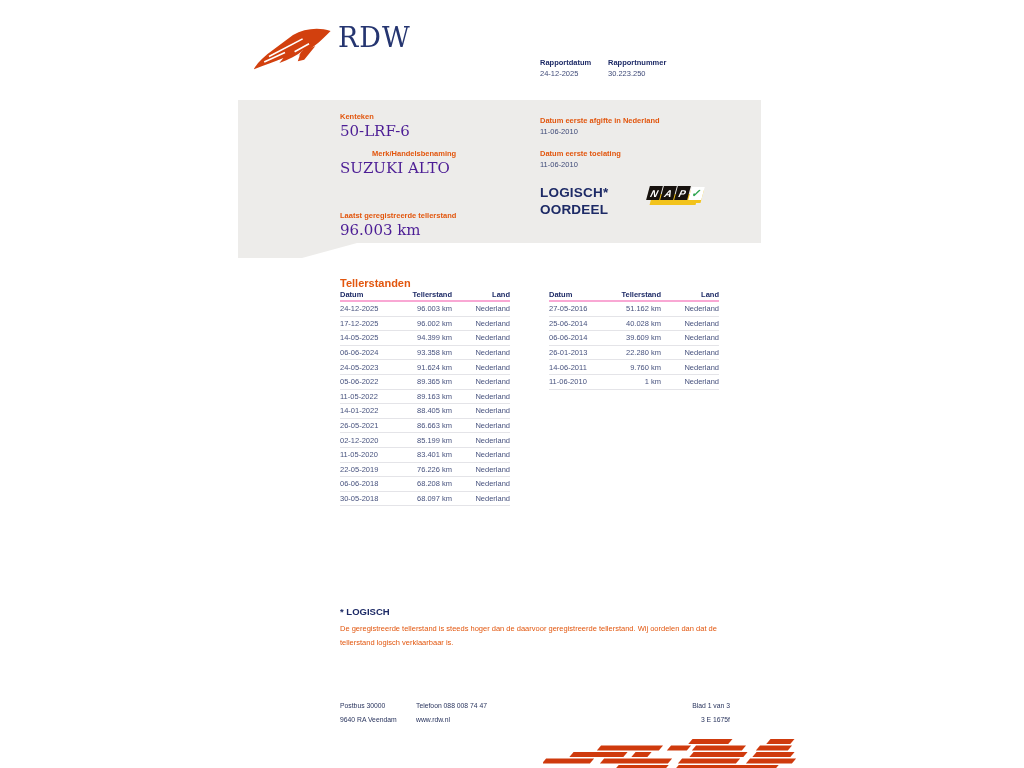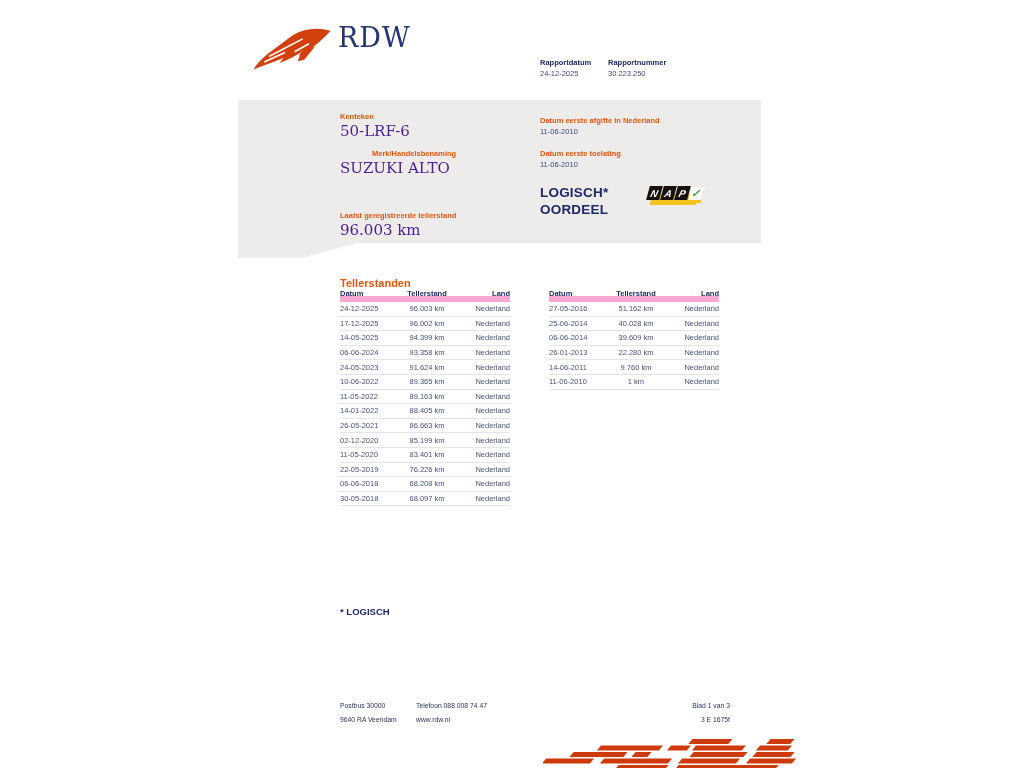--- a/index.html
+++ b/index.html
@@ -73,26 +73,26 @@
   .section-title {
     position:absolute; left:340px; top:277px;
     font-size:11px; font-weight:bold; color:#e2560e;
   }
   .ktable { position:absolute; top:289px; width:170px; font-size:7.5px; color:#47527e; }
   .ktable-left  { left:340px; }
   .ktable-right { left:549px; }
   .thead, .trow { display:grid; grid-template-columns:62px 50px 58px; align-items:center; }
   .thead {
     height:13px; font-weight:bold; color:#1d2a66;
-    border-bottom:6px solid #f9a8d4;
+    border-bottom:2px solid #f9a8d4;
   }
   .trow { height:14.6px; border-bottom:1px solid #e4e4e8; }
   .tcell { white-space:nowrap; }
   .col0 { text-align:left; }
-  .col1 { text-align:center; }
+  .col1 { text-align:right; }
   .col2 { text-align:right; }
 
   
   .expl-title {
     position:absolute; left:340px; top:606px;
     font-size:9.5px; font-weight:bold; color:#1d2a66;
   }
   .expl-body {
     position:absolute; left:340px; top:622px; width:392px;
     font-size:7.5px; color:#e2560e; line-height:14px;
@@ -186,21 +186,21 @@
           <span class="tcell col0">06-06-2024</span>
           <span class="tcell col1">93.358 km</span>
           <span class="tcell col2">Nederland</span>
         </div>
         <div class="trow">
           <span class="tcell col0">24-05-2023</span>
           <span class="tcell col1">91.624 km</span>
           <span class="tcell col2">Nederland</span>
         </div>
         <div class="trow">
-          <span class="tcell col0">10-06-2022</span>
+          <span class="tcell col0">05-06-2022</span>
           <span class="tcell col1">89.365 km</span>
           <span class="tcell col2">Nederland</span>
         </div>
         <div class="trow">
           <span class="tcell col0">11-05-2022</span>
           <span class="tcell col1">89.163 km</span>
           <span class="tcell col2">Nederland</span>
         </div>
         <div class="trow">
           <span class="tcell col0">14-01-2022</span>
@@ -274,20 +274,21 @@
         </div>
         <div class="trow">
           <span class="tcell col0">11-06-2010</span>
           <span class="tcell col1">1 km</span>
           <span class="tcell col2">Nederland</span>
         </div>
       </div>
   </div>
 
   <div class="expl-title">* LOGISCH</div>
+  <div class="expl-body">De geregistreerde tellerstand is steeds hoger dan de daarvoor geregistreerde tellerstand. Wij oordelen dan dat de tellerstand logisch verklaarbaar is.</div>
 
   <div class="footer-line f-addr1">Postbus 30000</div>
   <div class="footer-line f-addr2">9640 RA Veendam</div>
   <div class="footer-line f-phone">Telefoon 088 008 74 47</div>
   <div class="footer-line f-web">www.rdw.nl</div>
   <div class="footer-line f-page">Blad 1 van 3</div>
   <div class="footer-line f-code">3 E 1675f</div>
 
   <svg class="bottom-graphic" viewBox="0 0 260 32" xmlns="http://www.w3.org/2000/svg">
     <g fill="#cf3a0d" transform="skewX(-40)">

